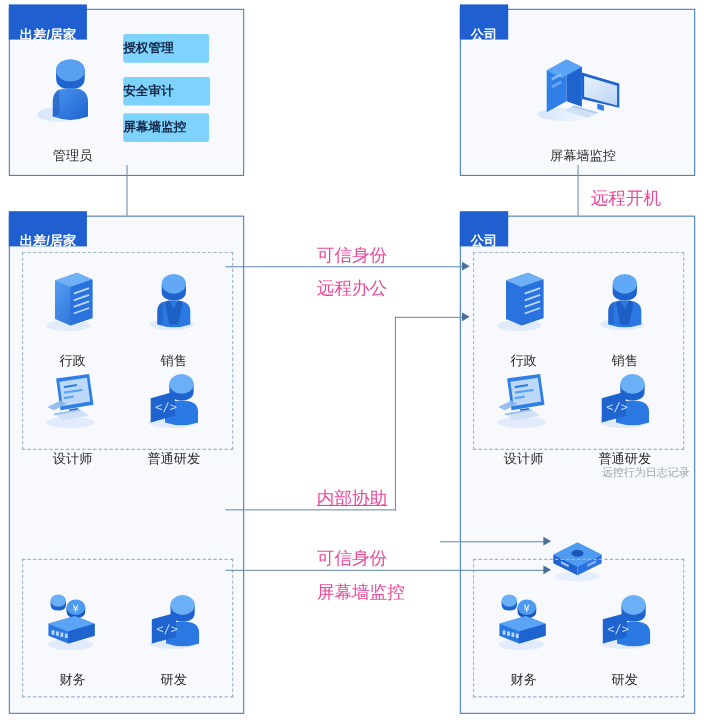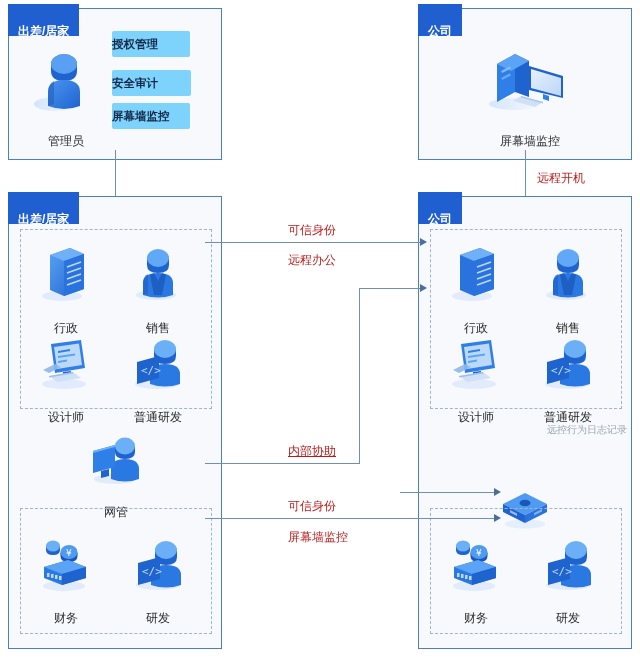--- a/index.html
+++ b/index.html
@@ -74,21 +74,21 @@
     border-left:7px solid #4a6f99;
   }
   .arrow-d{
     position:absolute;width:0;height:0;
     border-left:4.5px solid transparent;
     border-right:4.5px solid transparent;
     border-top:7px solid #2f4f7a;
   }
   .flabel{
     position:absolute;
-    font-size:12px;color:#b91c1c;white-space:nowrap;
+    font-size:16px;color:#ec4899;white-space:nowrap;
     font-family:"Liberation Sans","DejaVu Sans",sans-serif;
   }
   .note{
     position:absolute;font-size:10px;color:#9aa4b2;white-space:nowrap;
   }
 </style>
 </head>
 <body>
 
 <div class="stage">
@@ -230,33 +230,20 @@
       <ellipse cx="36" cy="16" rx="11" ry="9" fill="#61a8f6"></ellipse>
       <path d="M25 16 L25 22 Q25 30 36 30 Q47 30 47 22 L47 16 Z" fill="#1f63cf"></path>
       <ellipse cx="36" cy="15" rx="11" ry="9" fill="#6bb0f7"></ellipse>
       <path d="M21 50 L21 40 Q21 30 36 30 Q51 30 51 40 L51 50 Q36 55 21 50 Z" fill="#2a78e2"></path>
       <path d="M8 28 L30 22 L30 44 L8 50 Z" fill="#1f63cf"></path>
       <text x="12" y="40" font-family="DejaVu Sans Mono, monospace" font-size="11" fill="#bcd9f9">&lt;/&gt;</text>
     </svg>
     <div class="lbl">普通研发</div>
   </div>
 
-  <div class="node" style="left:86px;top:435px;width:60px;">
-    <svg width="58" height="52" viewBox="0 0 58 52">
-      <ellipse cx="28" cy="44" rx="21" ry="5" fill="#d7e6fb" opacity="0.7"></ellipse>
-      <ellipse cx="38" cy="12" rx="10" ry="8.5" fill="#61a8f6"></ellipse>
-      <path d="M28 12 L28 17 Q28 24 38 24 Q48 24 48 17 L48 12 Z" fill="#1f63cf"></path>
-      <ellipse cx="38" cy="11" rx="10" ry="8.5" fill="#6bb0f7"></ellipse>
-      <path d="M24 44 L24 34 Q24 24 38 24 Q52 24 52 34 L52 44 Q38 49 24 44 Z" fill="#2a78e2"></path>
-      <path d="M6 16 L28 10 L28 32 L6 38 Z" fill="#2f7fe8"></path>
-      <path d="M6 16 L28 10 L28 12 L6 18 Z" fill="#6fb0f7"></path>
-      <path d="M14 36 L22 34 L22 41 L14 43 Z" fill="#1f63cf"></path>
-    </svg>
-    <div class="lbl">网管</div>
-  </div>
 
   <div class="dashed" style="left:20px;top:508px;width:192px;height:126px;"></div>
 
   <div class="node" style="left:38px;top:535px;width:56px;">
     <svg width="56" height="58" viewBox="0 0 56 58">
       <ellipse cx="26" cy="51" rx="21" ry="5" fill="#d7e6fb" opacity="0.7"></ellipse>
       <ellipse cx="15" cy="12" rx="7" ry="5.5" fill="#4f9bf2"></ellipse>
       <path d="M8 12 L8 15 Q8 20 15 20 Q22 20 22 15 L22 12 Z" fill="#1f63cf"></path>
       <ellipse cx="15" cy="11" rx="7" ry="5.5" fill="#6bb0f7"></ellipse>
       <ellipse cx="31" cy="18" rx="8.5" ry="7" fill="#2f7fe8"></ellipse>

